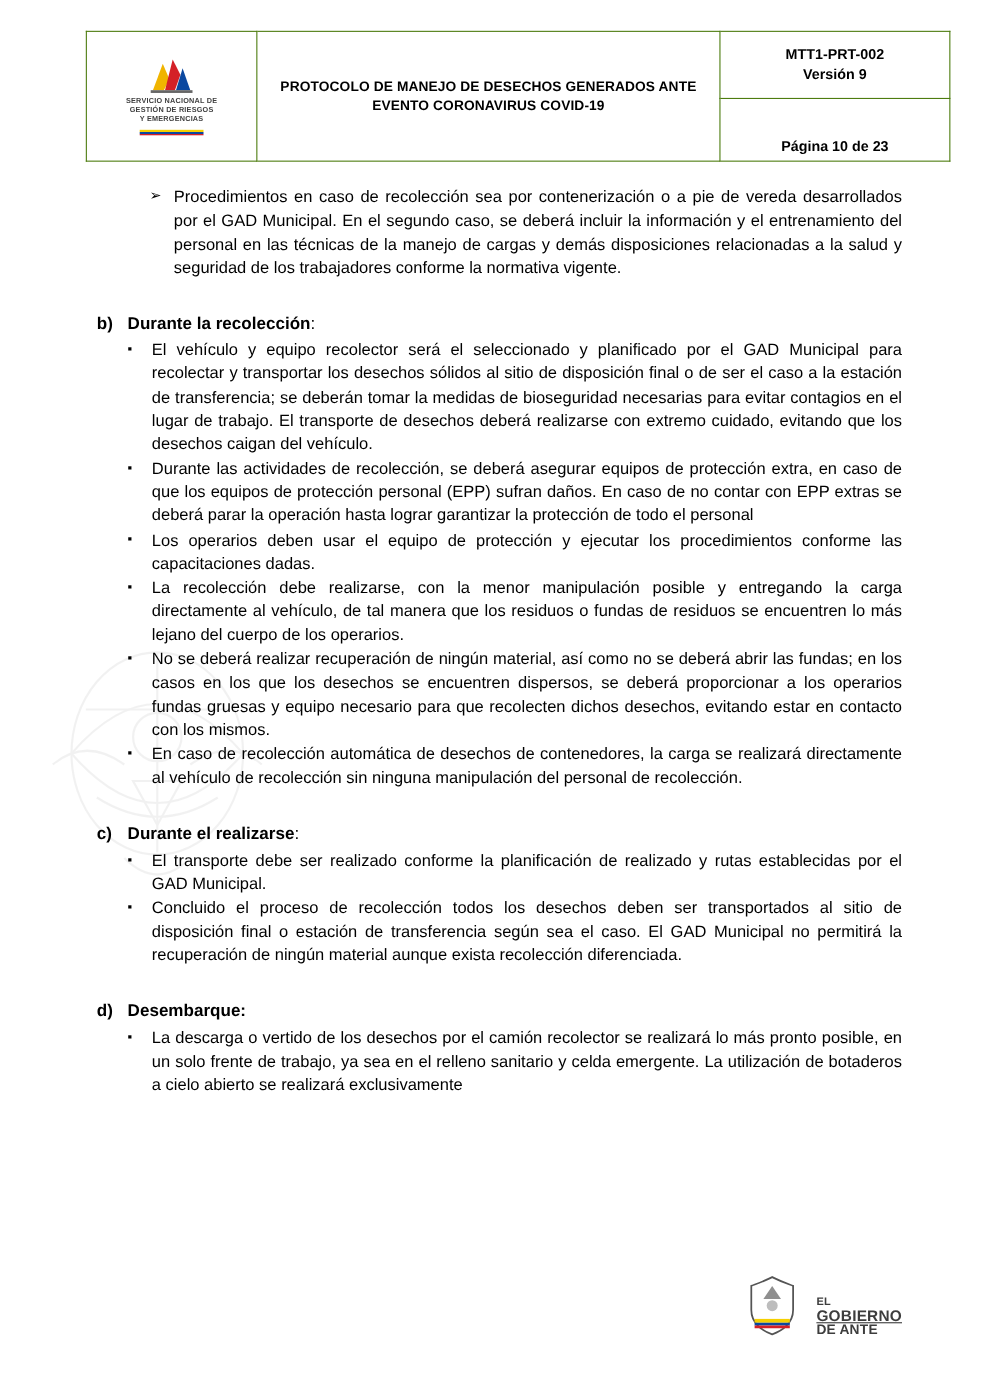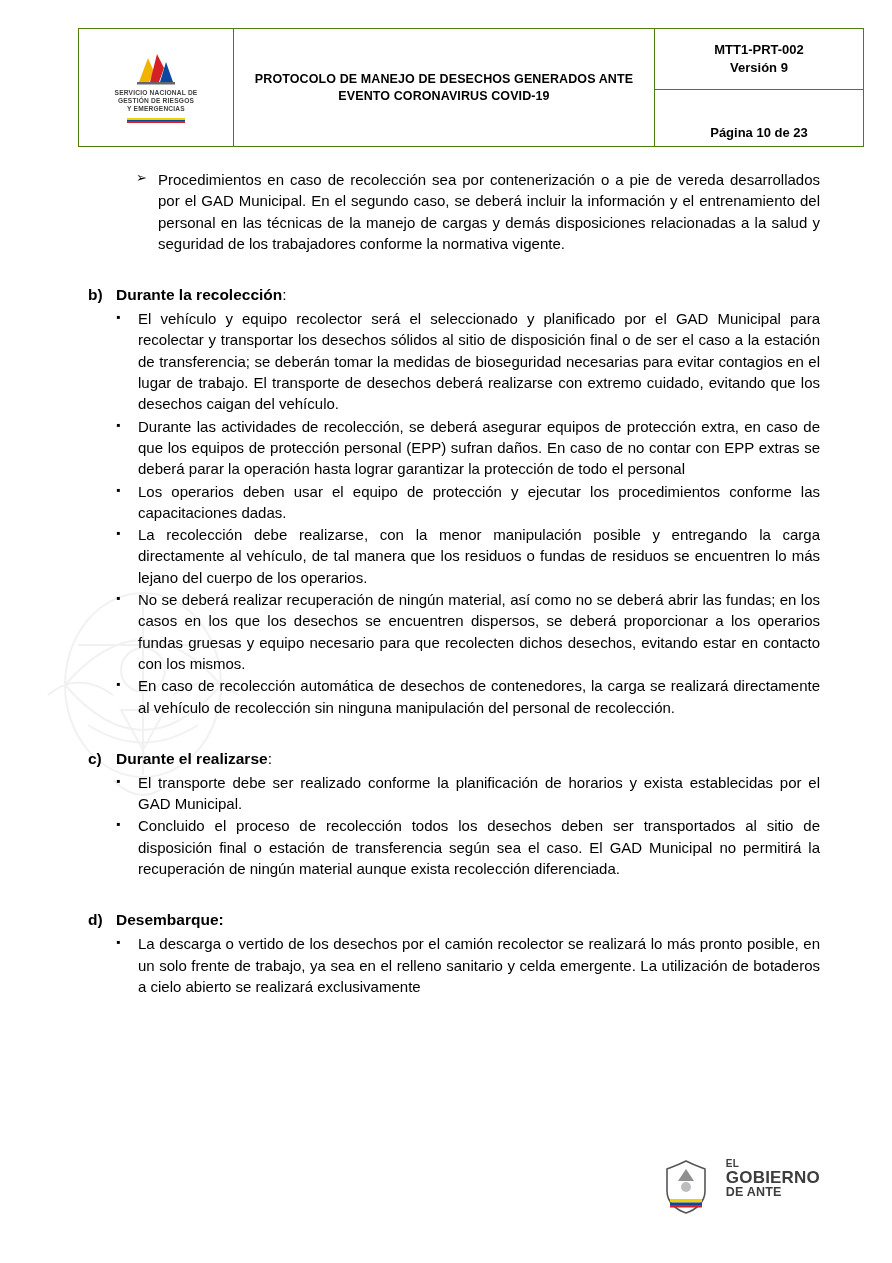--- a/index.html
+++ b/index.html
@@ -161,33 +161,33 @@
     flex: 1;
     text-align: justify;
   }
 
   
   .footer-logo {
     position: absolute;
     right: 72px;
     bottom: 48px;
     display: flex;
-    align-items: flex-start;
+    align-items: flex-end;
     gap: 17px;
     z-index: 2;
   }
   .footer-shield { width: 46px; height: 56px; }
   .footer-text {
     display: flex;
     flex-direction: column;
     line-height: 1.0;
     color: #3d3d3d;
   }
   .footer-text .l1 { font-size: 10px; font-weight: bold; letter-spacing: .3px;}
-  .footer-text .l2 { font-size: 17px; font-weight: bold; letter-spacing: .2px;}
+  .footer-text .l2 { font-size: 14px; font-weight: bold; letter-spacing: .2px; text-decoration: underline;}
   .footer-text .l3 { font-size: 12.5px; font-weight: bold; letter-spacing: .2px;}
 </style>
 </head>
 <body>
 
 <div class="page">
 
   <svg class="watermark" viewBox="0 0 250 240" aria-hidden="true">
     <g fill="none" stroke="#9a9a9a" stroke-width="2">
       <ellipse cx="125" cy="110" rx="78" ry="92"></ellipse>
@@ -280,21 +280,21 @@
 
     <div class="section-head">
       <span class="marker">c)</span>
       <span class="htxt">
         <span>Durante el realizarse</span><span class="normal">:</span>
       </span>
     </div>
     <div class="sq-list">
       <div class="sq-item">
         <span class="sq">▪</span>
-        <span class="txt">El transporte debe ser realizado conforme la planificación de horarios y exista establecidas por el GAD Municipal.</span>
+        <span class="txt">El transporte debe ser realizado conforme la planificación de realizado y rutas establecidas por el GAD Municipal.</span>
       </div>
       <div class="sq-item">
         <span class="sq">▪</span>
         <span class="txt">Concluido  el proceso de recolección todos los desechos deben ser transportados al sitio de disposición final o estación de transferencia según sea el caso.  El GAD Municipal no permitirá la recuperación de ningún material aunque exista recolección diferenciada.</span>
       </div>
     </div>
 
     <div class="section-head">
       <span class="marker">d)</span>
       <span class="htxt">

